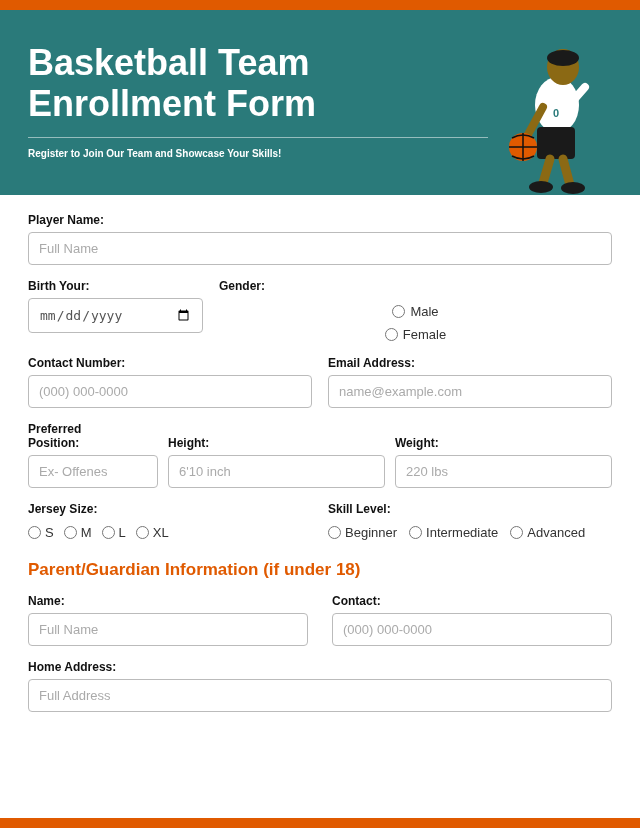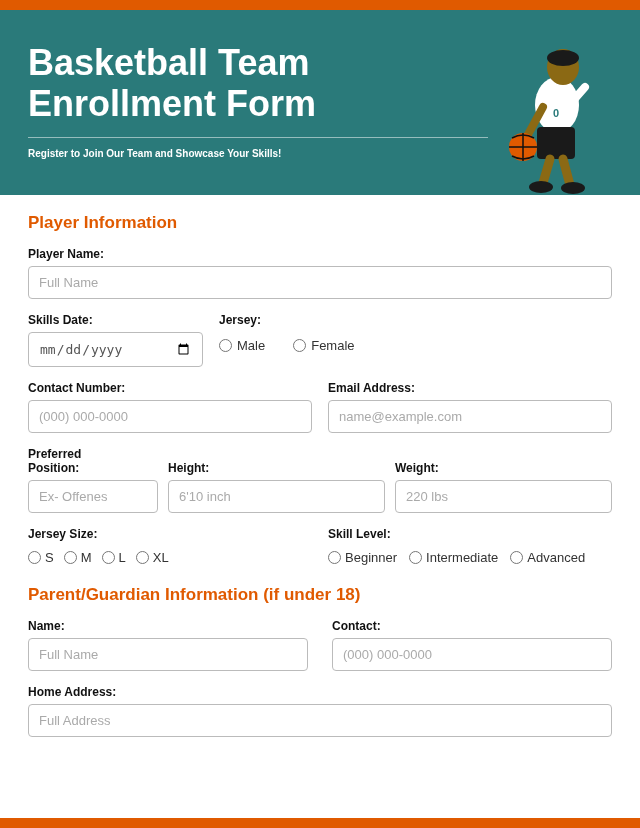--- a/index.html
+++ b/index.html
@@ -97,21 +97,21 @@
     }
     .form-input::placeholder { color: #aaa; }
     
     .row { display: flex; gap: 16px; margin-bottom: 14px; align-items: flex-start; }
     .col { display: flex; flex-direction: column; }
     .col-date { width: 175px; }
     .col-gender { flex: 1; }
     .col-contact { flex: 1; }
     .col-email { flex: 1; }
     
-    .radio-group { display: flex; gap: 28px; align-items: center; margin-top: 6px; }
+    .radio-group { display: flex; gap: 8px; align-items: center; margin-top: 6px; flex-direction: column; }
     .radio-option { display: flex; align-items: center; gap: 5px; font-size: 13px; color: #333; }
     .radio-option input[type="radio"] { accent-color: #e05a00; }
     
     .row-triple { display: flex; gap: 10px; margin-bottom: 14px; align-items: flex-end; justify-content: center; }
     .col-pos { width: 130px; }
     .col-height { flex: 1; }
     .col-weight { flex: 1; }
     .inline-label { font-size: 12px; font-weight: 700; color: #111; margin-bottom: 5px; display: block; }
     
     .row-skill-jersey { display: flex; gap: 16px; margin-bottom: 20px; align-items: flex-start; }
@@ -179,34 +179,33 @@
         <path d="M27,131 Q38,137 49,131" stroke="#111" stroke-width="1.5" fill="none"></path>
 
         <text x="68" y="92" font-size="11" fill="#2a7a7a" font-weight="bold" font-family="Arial">0</text>
       </svg>
     </div>
   </div>
 
   <div class="form-body">
 
     <div>
-      <h2 class="section-title">Player Information</h2>
 
       <div class="mb-14">
         <label class="field-label">Player Name:</label>
         <input class="form-input" type="text" placeholder="Full Name" style="">
       </div>
 
       <div class="row">
         <div class="col col-date">
-          <label class="field-label">Skills Date:</label>
+          <label class="field-label">Birth Your:</label>
           <input class="form-input" type="date" style="">
         </div>
         <div class="col col-gender">
-          <label class="field-label">Jersey:</label>
+          <label class="field-label">Gender:</label>
           <div class="radio-group">
             <label class="radio-option">
               <input type="radio" name="gender" value="male" style="">
               <span>Male</span>
             </label>
             <label class="radio-option">
               <input type="radio" name="gender" value="female" style="">
               <span>Female</span>
             </label>
           </div>

